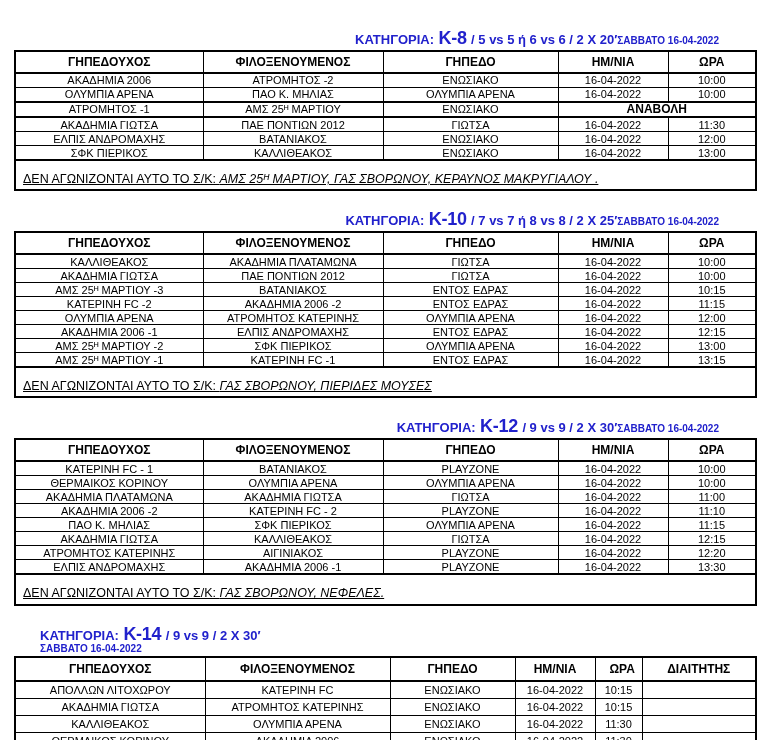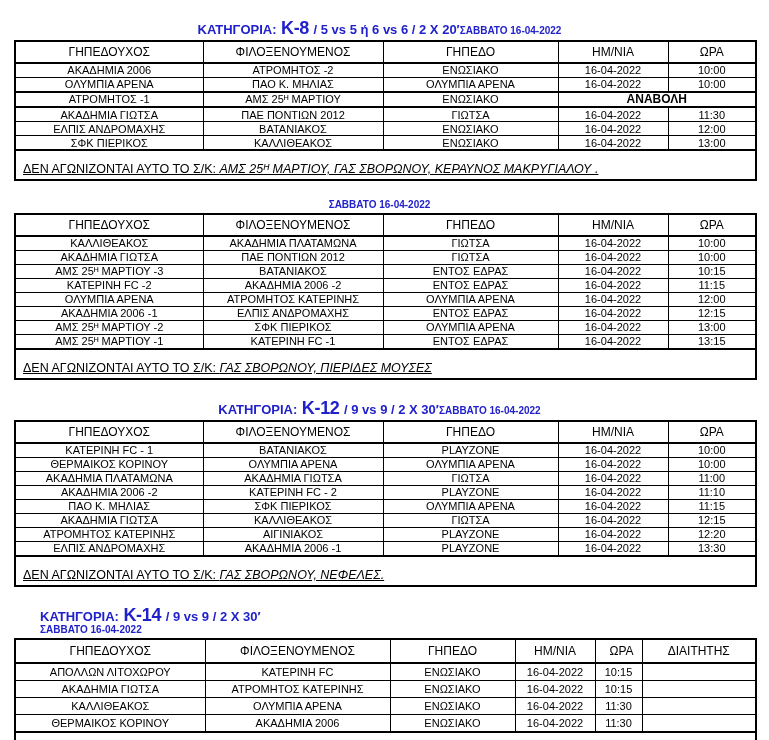--- a/index.html
+++ b/index.html
@@ -3,34 +3,34 @@
 <meta charset="utf-8">
 <style>
   html,body{margin:0;padding:0;background:#ffffff;}
   body{
     width:769px;height:740px;overflow:hidden;
     font-family:"Liberation Sans","DejaVu Sans",sans-serif;color:#000;
   }
   .page{box-sizing:border-box;width:769px;padding:19px 14px 0 14px;}
   .section{margin-bottom:19px;}
   .sec-title{
-    display:flex;justify-content:center;align-items:baseline;
-    padding:0 36px 2px 26px;font-weight:700;line-height:1.05;
+    display:flex;justify-content:flex-end;align-items:baseline;
+    padding:0 36px 2px 26px;font-weight:700;line-height:1.05;margin-top:10px;
   }
   .cat-label{font-size:13px;}
   .cat-big{font-size:18px;letter-spacing:-0.3px;}
   .cat-fmt{font-size:13px;}
   .sec-date{font-size:10px;white-space:nowrap;}
   table.fixture-table{
     width:741px;border-collapse:collapse;table-layout:fixed;
     border:2px solid #000;
   }
   .fixture-table th{
     border:1px solid #000;border-bottom:2px solid #000;
-    font-size:12px;font-weight:400;height:20px;padding:0 14px;
+    font-size:12px;font-weight:700;height:20px;padding:0 14px;
     text-align:center;white-space:nowrap;overflow:hidden;
   }
   .fixture-table td{
     border:1px solid #000;font-size:11px;height:13px;
     text-align:center;padding:0 2px;line-height:1.1;
     white-space:nowrap;overflow:hidden;
   }
   tr.postponed td{border-top:2px solid #000;border-bottom:2px solid #000;}
   td.merged-cell{font-weight:700;font-size:12px;}
   td.note-cell{
@@ -118,20 +118,25 @@
           </tr>
           <tr>
             <td colspan="5" class="note-cell"><span class="note-inner"><span class="note-label">ΔΕΝ ΑΓΩΝΙΖΟΝΤΑΙ ΑΥΤΟ ΤΟ Σ/Κ: </span><span class="note-text">ΑΜΣ 25ᴴ ΜΑΡΤΙΟΥ, ΓΑΣ ΣΒΟΡΩΝΟΥ, ΚΕΡΑΥΝΟΣ ΜΑΚΡΥΓΙΑΛΟΥ .</span></span></td>
           </tr>
         </tbody>
     </table>
   </section>
 
   <section class="section sec-k10">
     <div class="sec-title" style="color: rgb(33, 33, 204);">
+      <div class="title-left">
+        <span class="cat-label">ΚΑΤΗΓΟΡΙΑ:</span>
+        <span class="cat-big">Κ-10</span>
+        <span class="cat-fmt">/ 7 vs 7 ή 8 vs 8 / 2 Χ 25′</span>
+      </div>
       <div class="sec-date">ΣΑΒΒΑΤΟ 16-04-2022</div>
     </div>
     <table class="fixture-table">
       <colgroup>
           <col style="width: 188px;">
           <col style="width: 180px;">
           <col style="width: 175px;">
           <col style="width: 110px;">
           <col style="width: 88px;">
         </colgroup>

